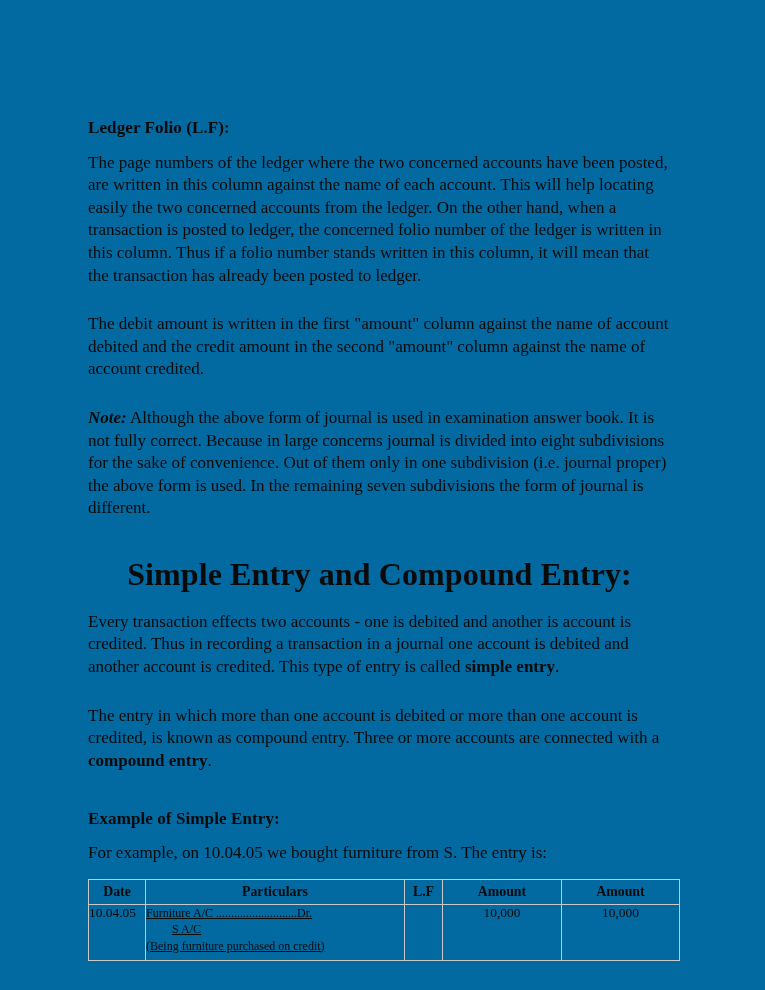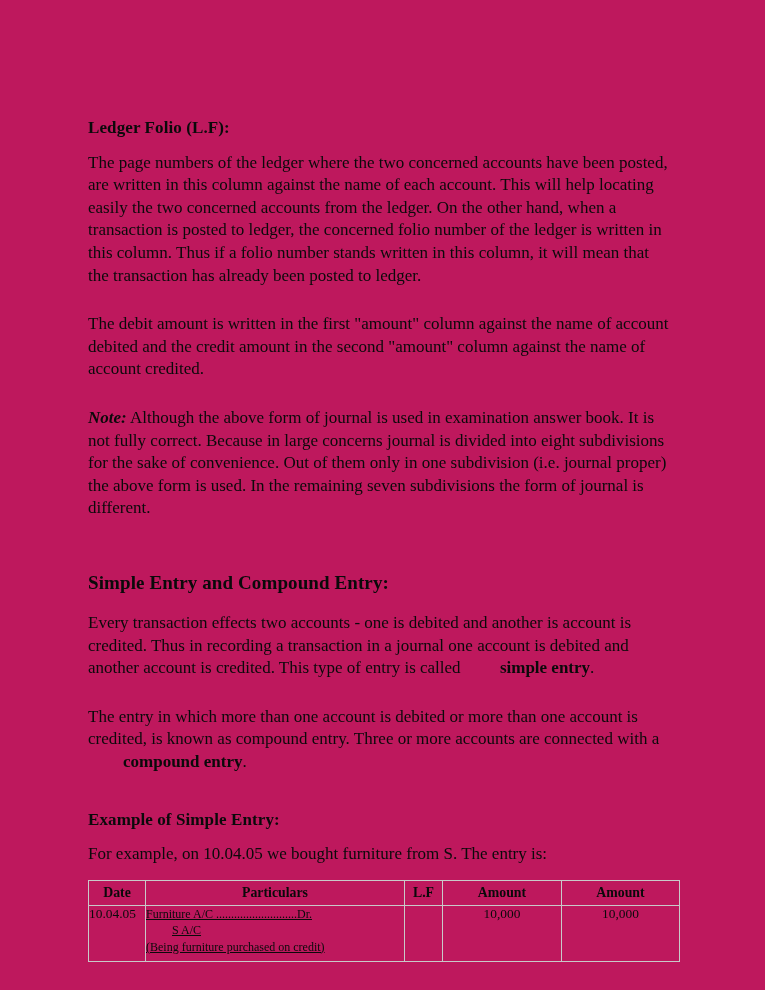--- a/index.html
+++ b/index.html
@@ -13,54 +13,55 @@
     position: relative;
     font-family: "Liberation Serif", "DejaVu Serif", serif;
     color: #0a0a0a;
     -webkit-font-smoothing: antialiased;
   }
   .page {
     position: absolute;
     left: 0; top: 0;
     width: 765px;
     height: 990px;
-    background: #be185d;
+    background: #0369a1;
     overflow: hidden;
   }
   .content {
     position: absolute;
     left: 88px;
     top: 118px;
     width: 583px;
   }
 
   h2.sec-head {
     font-family: "Liberation Serif", "DejaVu Serif", serif;
     font-size: 17px;
     font-weight: bold;
     line-height: 1.15;
     margin: 0 0 14px 0;
     letter-spacing: 0.1px;
   }
   h1.big-head {
     font-family: "Liberation Serif", "DejaVu Serif", serif;
-    font-size: 19px;
+    font-size: 32px;
     font-weight: bold;
     line-height: 1.15;
-    margin: 16px 0 18px 0;
+    margin: 0 0 18px 0;
     letter-spacing: 0.1px;
+    text-align: center;
   }
   p.para {
     font-size: 17px;
     line-height: 1.33;
     margin: 0 0 16px 0;
     text-align: left;
   }
   p.tight { margin-bottom: 14px; }
-  .b { font-weight: bold; margin-left: 35px; }
+  .b { font-weight: bold; }
   .bi { font-weight: bold; font-style: italic; }
 
   .spacer-sm { height: 10px; }
   .spacer-md { height: 20px; }
 
   
   .jtable-wrap {
     width: 591px;
     margin-top: 4px;
   }

